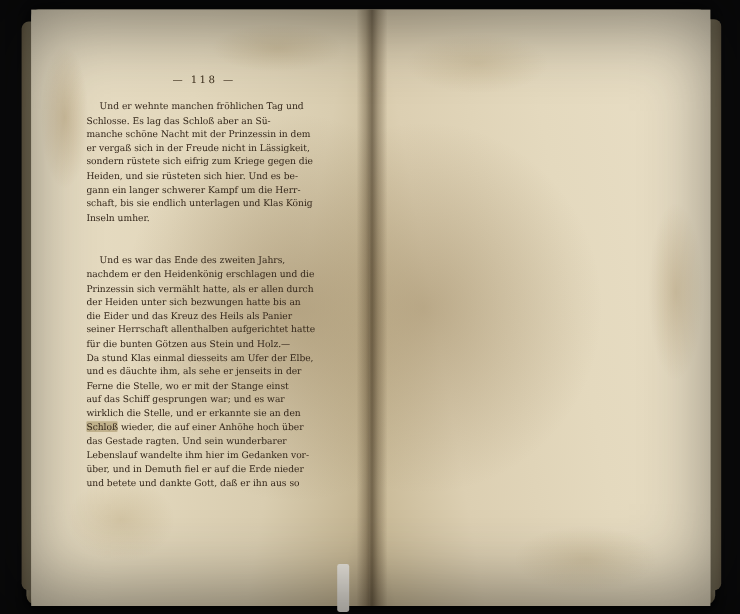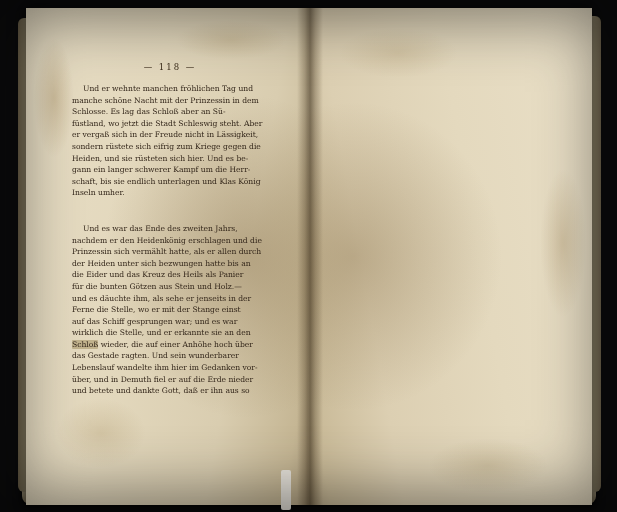--- a/index.html
+++ b/index.html
@@ -179,37 +179,38 @@
 
     <div class="page page-left">
       <div class="stain" style="left:8px;  top:30px;  width:40px; height:120px; background:radial-gradient(ellipse, rgba(150,120,70,0.30), rgba(150,120,70,0) 70%);"></div>
       <div class="stain" style="left:30px; top:390px; width:90px; height:70px; background:radial-gradient(ellipse, rgba(150,125,75,0.22), rgba(150,125,75,0) 70%);"></div>
       <div class="stain" style="left:150px;top:12px;  width:110px;height:40px; background:radial-gradient(ellipse, rgba(160,135,85,0.22), rgba(160,135,85,0) 70%);"></div>
 
       <div class="col col-left">
         <div class="folio">— 118 —</div>
         <p class="para">
             <span class="line ind">Und er wehnte manchen fröhlichen Tag und</span>
+            <span class="line">Schlosse. Es lag das Schloß aber an Sü-</span>
             <span class="line">manche schöne Nacht mit der Prinzessin in dem</span>
-            <span class="line">Schlosse. Es lag das Schloß aber an Sü-</span>
-            <span class="line">füstland, wo jetzt die Stadt Schleswig steht. Aber</span>
             <span class="line">er vergaß sich in der Freude nicht in Lässigkeit,</span>
             <span class="line">sondern rüstete sich eifrig zum Kriege gegen die</span>
             <span class="line">Heiden, und sie rüsteten sich hier. Und es be-</span>
             <span class="line">gann ein langer schwerer Kampf um die Herr-</span>
             <span class="line">schaft, bis sie endlich unterlagen und Klas König</span>
             <span class="line">Inseln umher.</span>
           </p>
         <p class="para">
             <span class="line ind">Und es war das Ende des zweiten Jahrs,</span>
             <span class="line">nachdem er den Heidenkönig erschlagen und die</span>
             <span class="line">Prinzessin sich vermählt hatte, als er allen durch</span>
             <span class="line">der Heiden unter sich bezwungen hatte bis an</span>
             <span class="line">die Eider und das Kreuz des Heils als Panier</span>
+            <span class="line">seiner Herrschaft allenthalben aufgerichtet hatte</span>
             <span class="line">für die bunten Götzen aus Stein und Holz.—</span>
+            <span class="line">Da stund Klas einmal diesseits am Ufer der Elbe,</span>
             <span class="line">und es däuchte ihm, als sehe er jenseits in der</span>
             <span class="line">Ferne die Stelle, wo er mit der Stange einst</span>
             <span class="line">auf das Schiff gesprungen war; und es war</span>
             <span class="line">wirklich die Stelle, und er erkannte sie an den</span>
             <span class="line"><span class="hl">Schloß</span> wieder, die auf einer Anhöhe hoch über</span>
             <span class="line">das Gestade ragten. Und sein wunderbarer</span>
             <span class="line">Lebenslauf wandelte ihm hier im Gedanken vor-</span>
             <span class="line">über, und in Demuth fiel er auf die Erde nieder</span>
             <span class="line">und betete und dankte Gott, daß er ihn aus so</span>
           </p>

